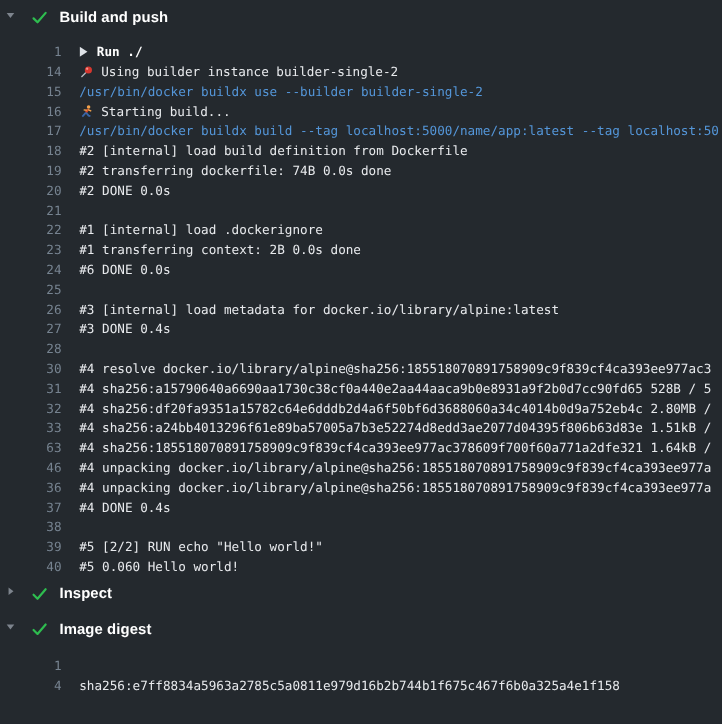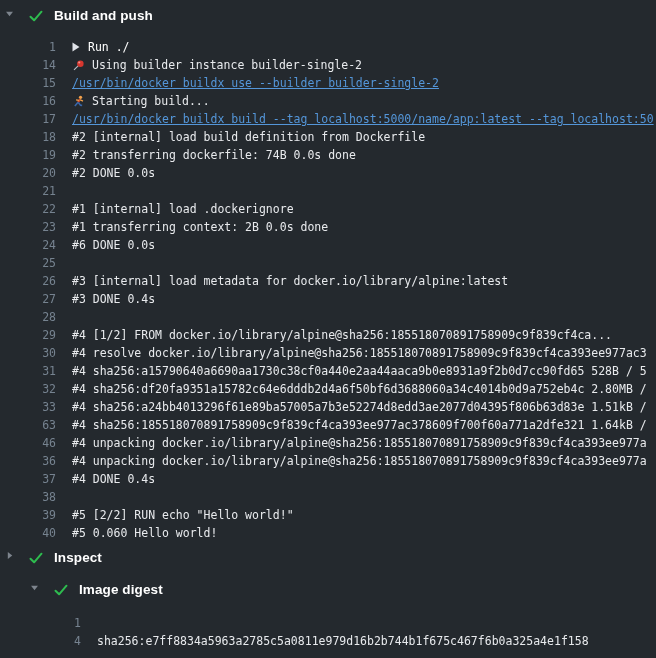--- a/index.html
+++ b/index.html
@@ -11,35 +11,35 @@
   #log-root{padding-top:8px;}
   .section-header{
     display:flex;align-items:flex-start;height:22px;padding-left:4px;cursor:pointer;
   }
   .twisty{width:11px;height:11px;margin-right:13px;flex:none;display:flex;align-items:center;}
   .check{width:16px;height:16px;margin-right:10px;flex:none;display:flex;align-items:center;}
   .section-title{
     color:#ffffff;font-weight:700;font-size:13.5px;letter-spacing:.1px;
   }
   .lines{padding:8px 0 8px 0;}
-  .sec-digest{margin-top:10px;margin-left:25px;}
+  .sec-digest{margin-top:10px;}
   .sec-digest .lines{padding-top:10px;}
   .line{
     display:flex;height:18px;align-items:center;white-space:pre;
     font-family:"DejaVu Sans Mono","Liberation Mono",monospace;
     font-size:11.5px;line-height:18px;
   }
   .num{
     width:56px;flex:none;text-align:right;color:#768390;cursor:pointer;
   }
   .text{
     margin-left:16px;color:#e8eaed;display:flex;align-items:center;overflow:hidden;
   }
-  .line.command .label{color:#5496d9;text-decoration:underline;}
-  .line.group .label{color:#ffffff;font-weight:400;}
+  .line.command .label{color:#5496d9;}
+  .line.group .label{color:#ffffff;font-weight:700;}
   .group-arrow{margin-right:8px;display:flex;align-items:center;flex:none;}
   .emoji{margin-right:7px;display:flex;align-items:center;flex:none;}
   .label{white-space:pre;}
 </style>
 </head>
 <body>
 
 <div id="log-root">
     <div class="section sec-build-and-push">
       <div class="section-header">
@@ -78,21 +78,20 @@
         <div class="line plain"><span class="num">19</span><span class="text"><span class="label">#2 transferring dockerfile: 74B 0.0s done</span></span></div>
         <div class="line plain"><span class="num">20</span><span class="text"><span class="label">#2 DONE 0.0s</span></span></div>
         <div class="line plain"><span class="num">21</span><span class="text"><span class="label"></span></span></div>
         <div class="line plain"><span class="num">22</span><span class="text"><span class="label">#1 [internal] load .dockerignore</span></span></div>
         <div class="line plain"><span class="num">23</span><span class="text"><span class="label">#1 transferring context: 2B 0.0s done</span></span></div>
         <div class="line plain"><span class="num">24</span><span class="text"><span class="label">#6 DONE 0.0s</span></span></div>
         <div class="line plain"><span class="num">25</span><span class="text"><span class="label"></span></span></div>
         <div class="line plain"><span class="num">26</span><span class="text"><span class="label">#3 [internal] load metadata for docker.io/library/alpine:latest</span></span></div>
         <div class="line plain"><span class="num">27</span><span class="text"><span class="label">#3 DONE 0.4s</span></span></div>
         <div class="line plain"><span class="num">28</span><span class="text"><span class="label"></span></span></div>
-        <div class="line plain"><span class="num">29</span><span class="text"><span class="label">#4 [1/2] FROM docker.io/library/alpine@sha256:185518070891758909c9f839cf4ca...</span></span></div>
         <div class="line plain"><span class="num">30</span><span class="text"><span class="label">#4 resolve docker.io/library/alpine@sha256:185518070891758909c9f839cf4ca393ee977ac3</span></span></div>
         <div class="line plain"><span class="num">31</span><span class="text"><span class="label">#4 sha256:a15790640a6690aa1730c38cf0a440e2aa44aaca9b0e8931a9f2b0d7cc90fd65 528B / 5</span></span></div>
         <div class="line plain"><span class="num">32</span><span class="text"><span class="label">#4 sha256:df20fa9351a15782c64e6dddb2d4a6f50bf6d3688060a34c4014b0d9a752eb4c 2.80MB /</span></span></div>
         <div class="line plain"><span class="num">33</span><span class="text"><span class="label">#4 sha256:a24bb4013296f61e89ba57005a7b3e52274d8edd3ae2077d04395f806b63d83e 1.51kB /</span></span></div>
         <div class="line plain"><span class="num">63</span><span class="text"><span class="label">#4 sha256:185518070891758909c9f839cf4ca393ee977ac378609f700f60a771a2dfe321 1.64kB /</span></span></div>
         <div class="line plain"><span class="num">46</span><span class="text"><span class="label">#4 unpacking docker.io/library/alpine@sha256:185518070891758909c9f839cf4ca393ee977a</span></span></div>
         <div class="line plain"><span class="num">36</span><span class="text"><span class="label">#4 unpacking docker.io/library/alpine@sha256:185518070891758909c9f839cf4ca393ee977a</span></span></div>
         <div class="line plain"><span class="num">37</span><span class="text"><span class="label">#4 DONE 0.4s</span></span></div>
         <div class="line plain"><span class="num">38</span><span class="text"><span class="label"></span></span></div>
         <div class="line plain"><span class="num">39</span><span class="text"><span class="label">#5 [2/2] RUN echo "Hello world!"</span></span></div>

